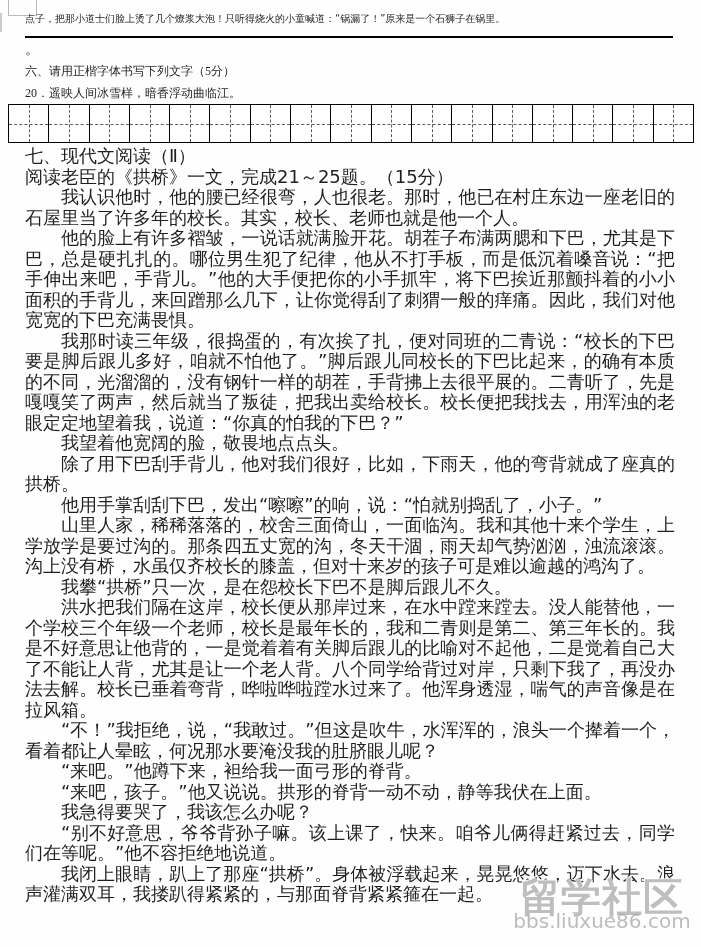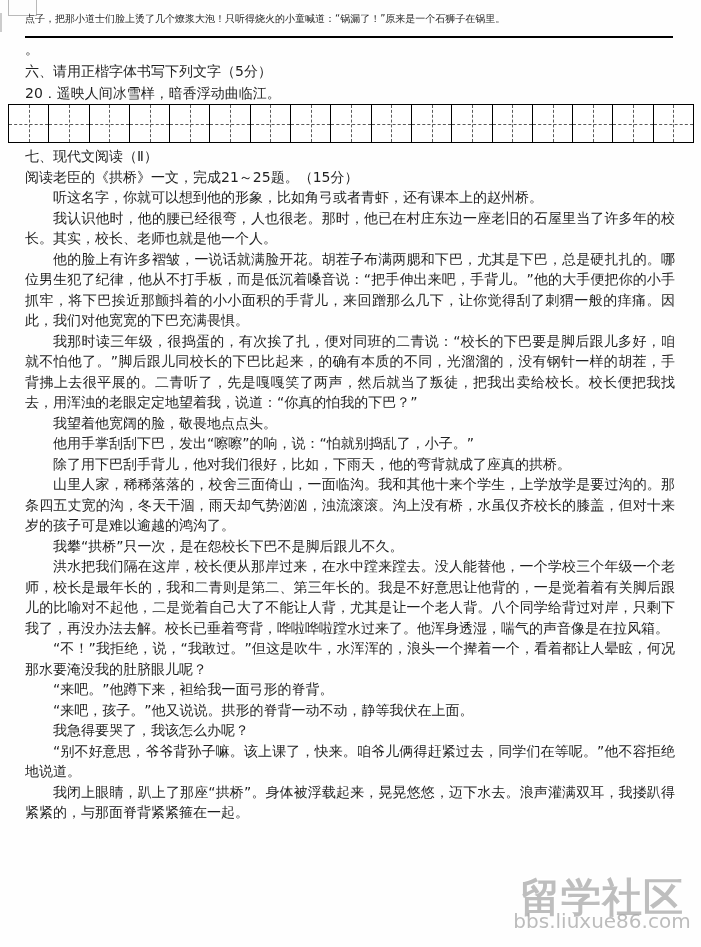--- a/index.html
+++ b/index.html
@@ -30,41 +30,41 @@
     display:inline-block; width:150px; height:13px;
     border-bottom:1px solid #2a2a2a;
   }
   .answer-line {
     height:0; border-bottom:2px solid #000;
     margin:4px 2px 0 0;
   }
   .period-line { margin:0; font-size:14px; line-height:22px; }
 
   
-  .s6 { margin:0; font-size:14px; line-height:22px; }
+  .s6 { margin:0; font-size:12px; line-height:22px;font-family:Liberation Serif, serif; }
 
   
   .grid {
     display:flex; width:684px; height:37px;
     border:1px solid #000; margin:0 0 3px -17px;
     background:#fff;
   }
   .cell { flex:1; position:relative; border-right:1px solid #000; }
   .cell:last-child { border-right:none; }
   .cell::before {
     content:""; position:absolute; left:50%; top:0; bottom:0; width:0;
     border-left:1px dashed #5a5a5a;
   }
   .cell::after {
     content:""; position:absolute; top:50%; left:0; right:0; height:0;
     border-top:1px dashed #5a5a5a;
   }
 
   
-  .s7 { margin:0; font-size:14px; line-height:20.5px; text-align:justify; }
+  .s7 { margin:0; font-size:18px; line-height:20.5px; text-align:justify; }
   .s7.indent { text-indent:2em; }
 
   
   .watermark {
     position:absolute; right:4px; bottom:14px; width:190px;
     text-align:center; pointer-events:none;
   }
   .wm-name {
     font-size:40px; font-weight:bold; letter-spacing:1px;
     color:rgba(150,150,150,0.62);
@@ -114,27 +114,26 @@
         <div class="cell"></div>
         <div class="cell"></div>
         <div class="cell"></div>
         <div class="cell"></div>
       </div>
 
     <p class="s7">七、现代文阅读（Ⅱ）</p>
     <p class="s7">阅读老臣的《拱桥》一文，完成21～25题。（15分）</p>
 
     <div id="essay">
-        <p class="s7 indent">听这名字，你就可以想到他的形象，比如角弓或者青虾，还有课本上的赵州桥。</p>
         <p class="s7 indent">我认识他时，他的腰已经很弯，人也很老。那时，他已在村庄东边一座老旧的石屋里当了许多年的校长。其实，校长、老师也就是他一个人。</p>
         <p class="s7 indent">他的脸上有许多褶皱，一说话就满脸开花。胡茬子布满两腮和下巴，尤其是下巴，总是硬扎扎的。哪位男生犯了纪律，他从不打手板，而是低沉着嗓音说：“把手伸出来吧，手背儿。”他的大手便把你的小手抓牢，将下巴挨近那颤抖着的小小面积的手背儿，来回蹭那么几下，让你觉得刮了刺猬一般的痒痛。因此，我们对他宽宽的下巴充满畏惧。</p>
         <p class="s7 indent">我那时读三年级，很捣蛋的，有次挨了扎，便对同班的二青说：“校长的下巴要是脚后跟儿多好，咱就不怕他了。”脚后跟儿同校长的下巴比起来，的确有本质的不同，光溜溜的，没有钢针一样的胡茬，手背拂上去很平展的。二青听了，先是嘎嘎笑了两声，然后就当了叛徒，把我出卖给校长。校长便把我找去，用浑浊的老眼定定地望着我，说道：“你真的怕我的下巴？”</p>
         <p class="s7 indent">我望着他宽阔的脸，敬畏地点点头。</p>
+        <p class="s7 indent">除了用下巴刮手背儿，他对我们很好，比如，下雨天，他的弯背就成了座真的拱桥。</p>
         <p class="s7 indent">他用手掌刮刮下巴，发出“嚓嚓”的响，说：“怕就别捣乱了，小子。”</p>
-        <p class="s7 indent">除了用下巴刮手背儿，他对我们很好，比如，下雨天，他的弯背就成了座真的拱桥。</p>
         <p class="s7 indent">山里人家，稀稀落落的，校舍三面倚山，一面临沟。我和其他十来个学生，上学放学是要过沟的。那条四五丈宽的沟，冬天干涸，雨天却气势汹汹，浊流滚滚。沟上没有桥，水虽仅齐校长的膝盖，但对十来岁的孩子可是难以逾越的鸿沟了。</p>
         <p class="s7 indent">我攀“拱桥”只一次，是在怨校长下巴不是脚后跟儿不久。</p>
         <p class="s7 indent">洪水把我们隔在这岸，校长便从那岸过来，在水中蹚来蹚去。没人能替他，一个学校三个年级一个老师，校长是最年长的，我和二青则是第二、第三年长的。我是不好意思让他背的，一是觉着着有关脚后跟儿的比喻对不起他，二是觉着自己大了不能让人背，尤其是让一个老人背。八个同学给背过对岸，只剩下我了，再没办法去解。校长已垂着弯背，哗啦哗啦蹚水过来了。他浑身透湿，喘气的声音像是在拉风箱。</p>
         <p class="s7 indent">“不！”我拒绝，说，“我敢过。”但这是吹牛，水浑浑的，浪头一个撵着一个，看着都让人晕眩，何况那水要淹没我的肚脐眼儿呢？</p>
         <p class="s7 indent">“来吧。”他蹲下来，袒给我一面弓形的脊背。</p>
         <p class="s7 indent">“来吧，孩子。”他又说说。拱形的脊背一动不动，静等我伏在上面。</p>
         <p class="s7 indent">我急得要哭了，我该怎么办呢？</p>
         <p class="s7 indent">“别不好意思，爷爷背孙子嘛。该上课了，快来。咱爷儿俩得赶紧过去，同学们在等呢。”他不容拒绝地说道。</p>
         <p class="s7 indent">我闭上眼睛，趴上了那座“拱桥”。身体被浮载起来，晃晃悠悠，迈下水去。浪声灌满双耳，我搂趴得紧紧的，与那面脊背紧紧箍在一起。</p>
       </div>

